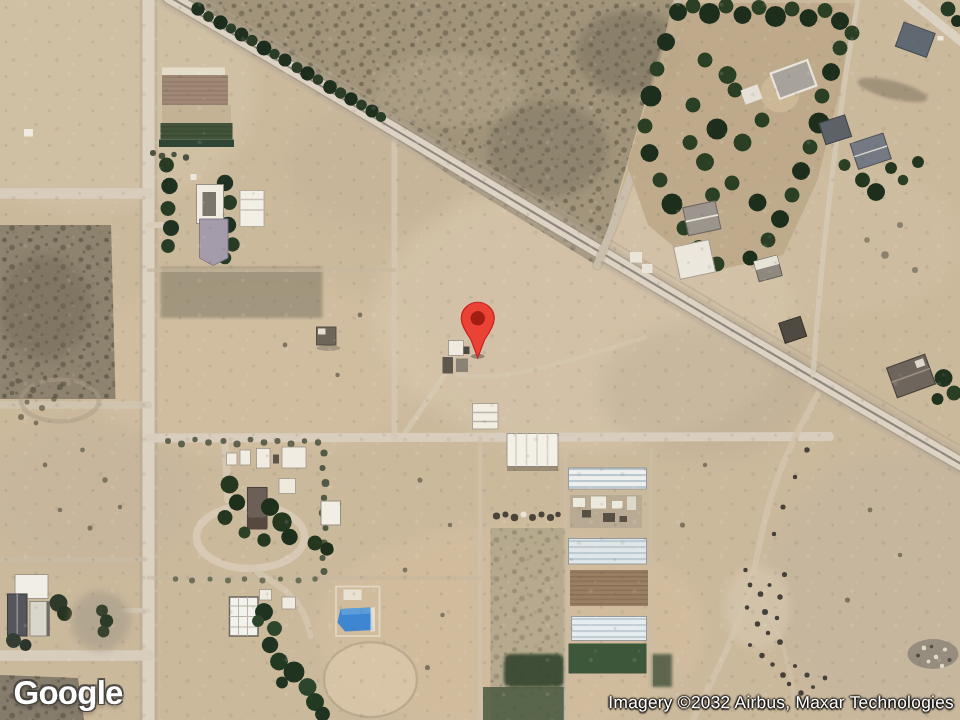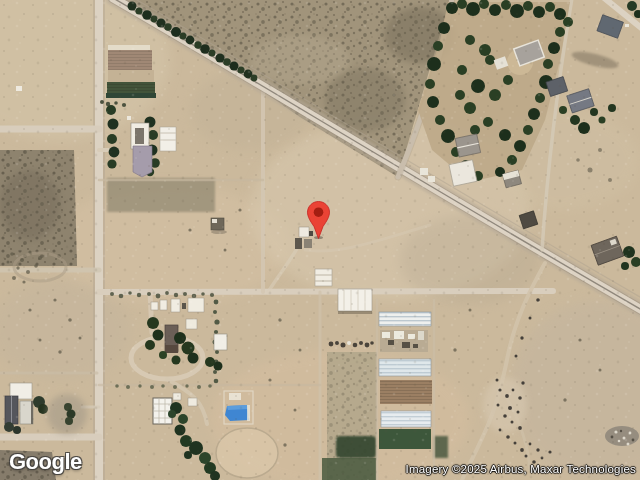--- a/index.html
+++ b/index.html
@@ -519,15 +519,15 @@
   <rect width="640" height="480" fill="url(#noise)"></rect>
 </svg>
 
 <svg class="pin" viewBox="0 0 24 40">
   <ellipse cx="12" cy="37.5" rx="4.5" ry="1.6" fill="rgba(0,0,0,.3)"></ellipse>
   <path d="M12,1.5 C18,1.5 23,6.3 23,12.2 C23,16.8 20,21.5 16.5,26.5 L12,38.5 L7.5,26.5 C4,21.5 1,16.8 1,12.2 C1,6.3 6,1.5 12,1.5 Z" stroke="#C5221F" stroke-width="0.8" fill="#EA4335"></path>
   <circle cx="12" cy="12.2" r="4.8" fill="#A31E12"></circle>
 </svg>
 
 <div class="logo">Google</div>
-<div class="attrib">Imagery ©2025 Airbus, Maxar Technologies</div>
+<div class="attrib">Imagery ©2032 Airbus, Maxar Technologies</div>
 
 </div>
 
 </body></html>

